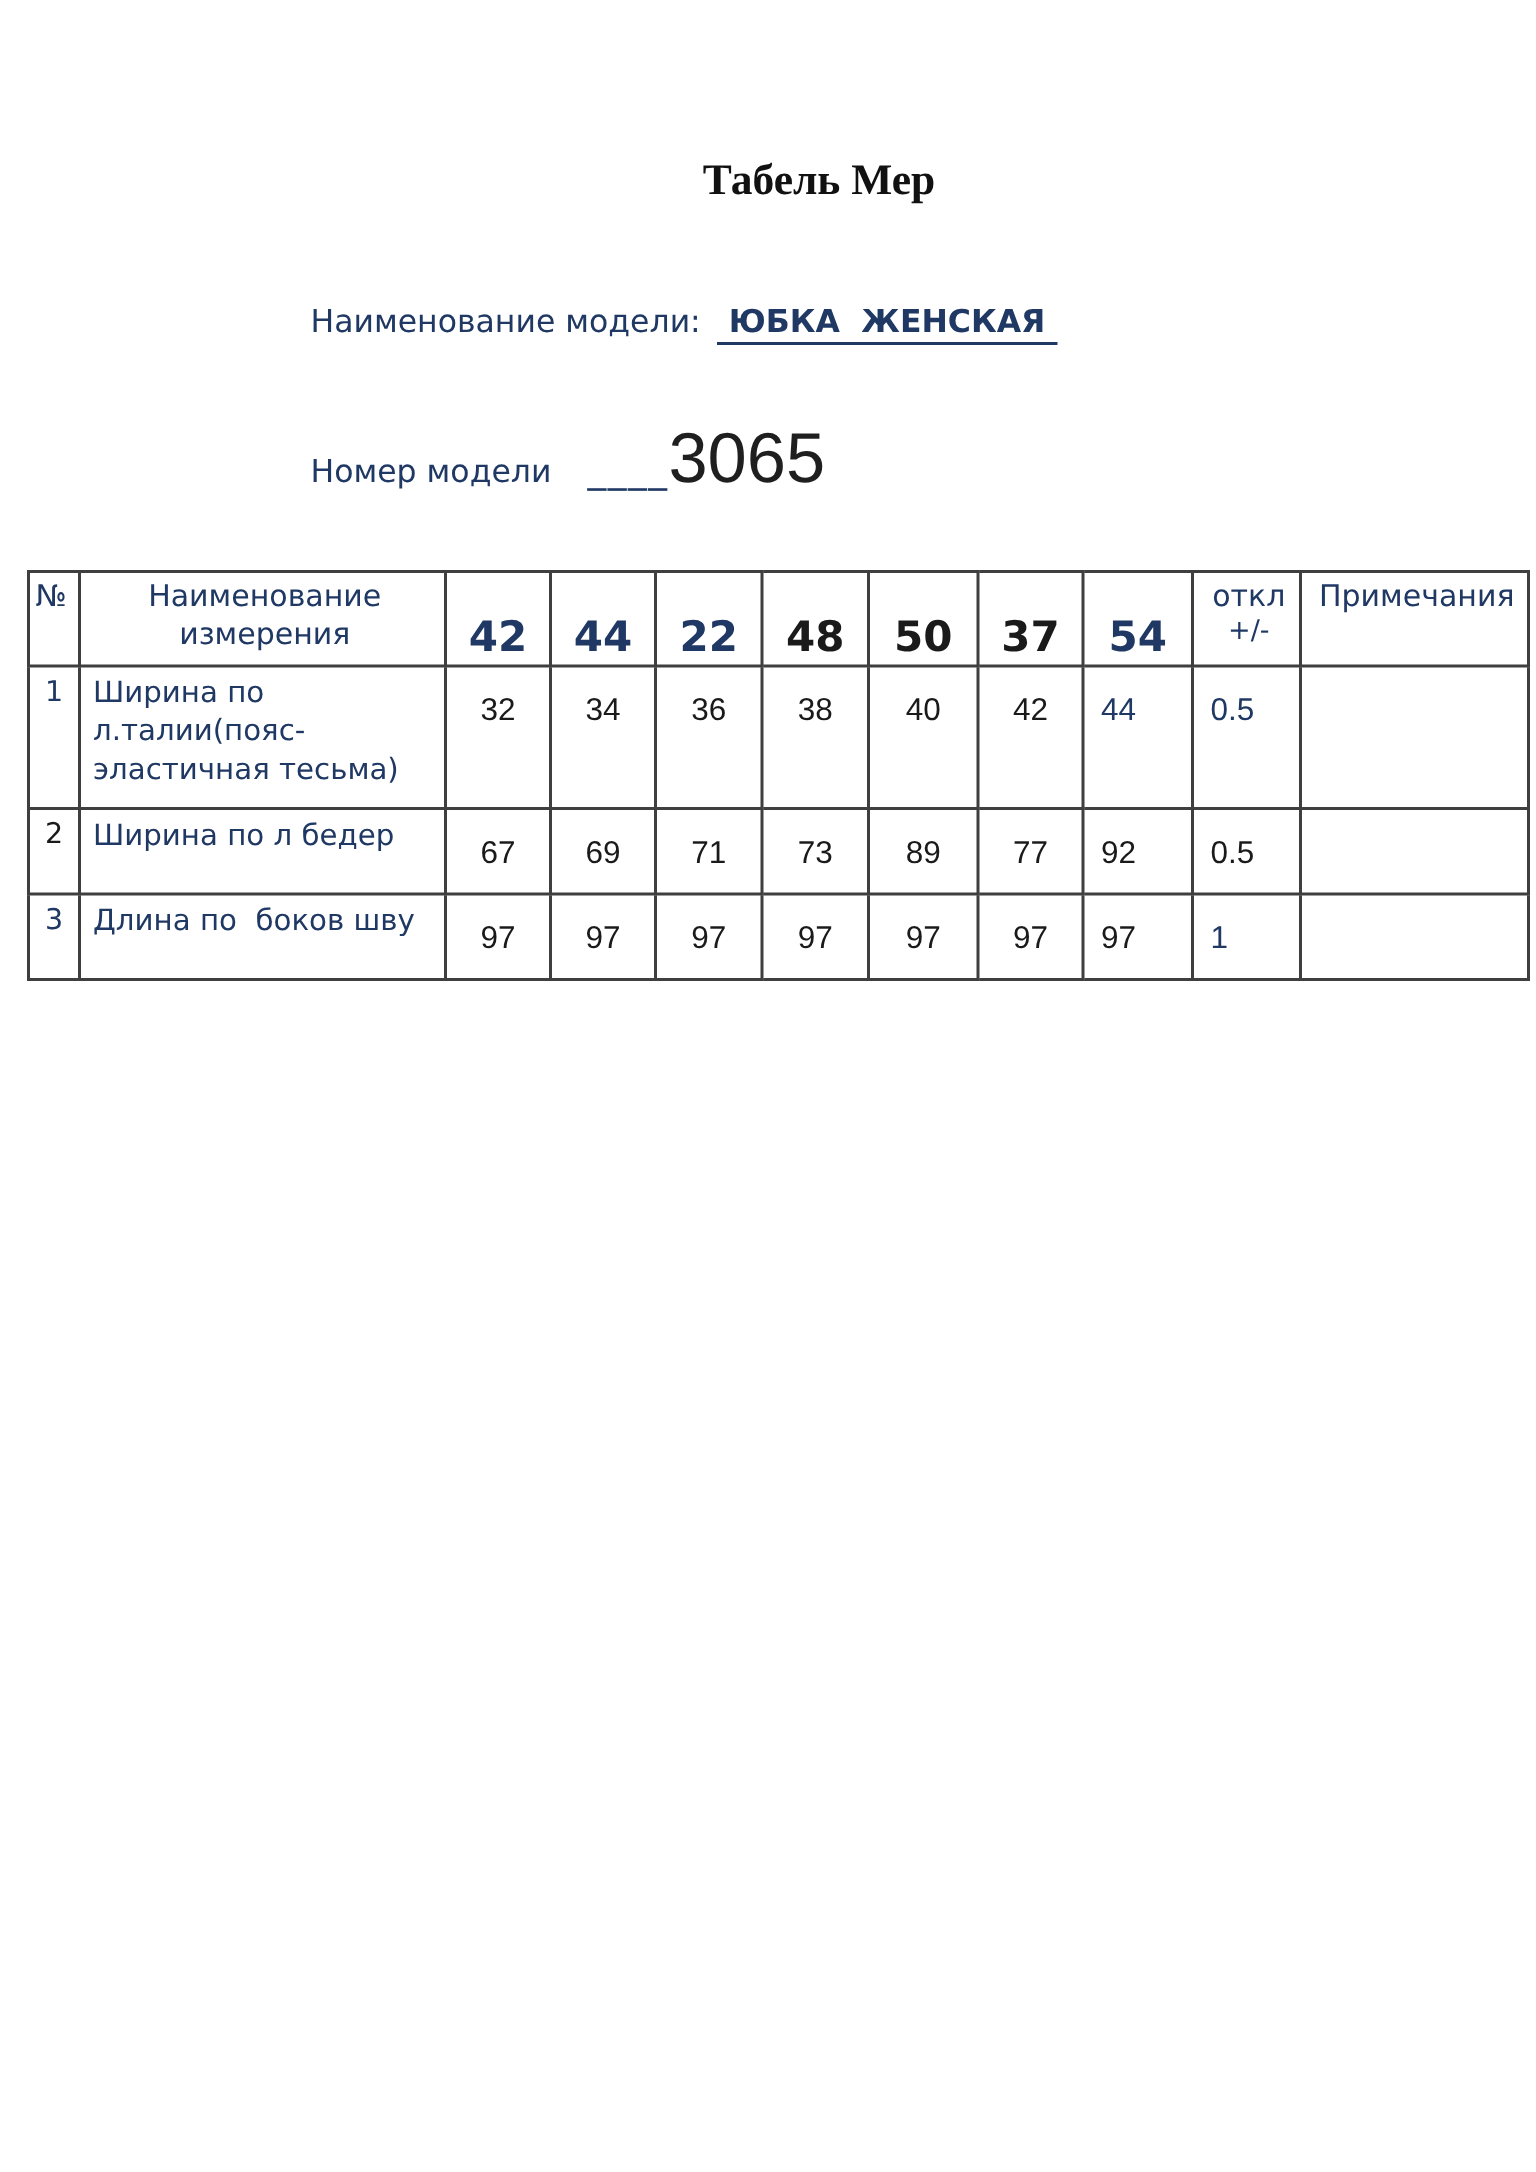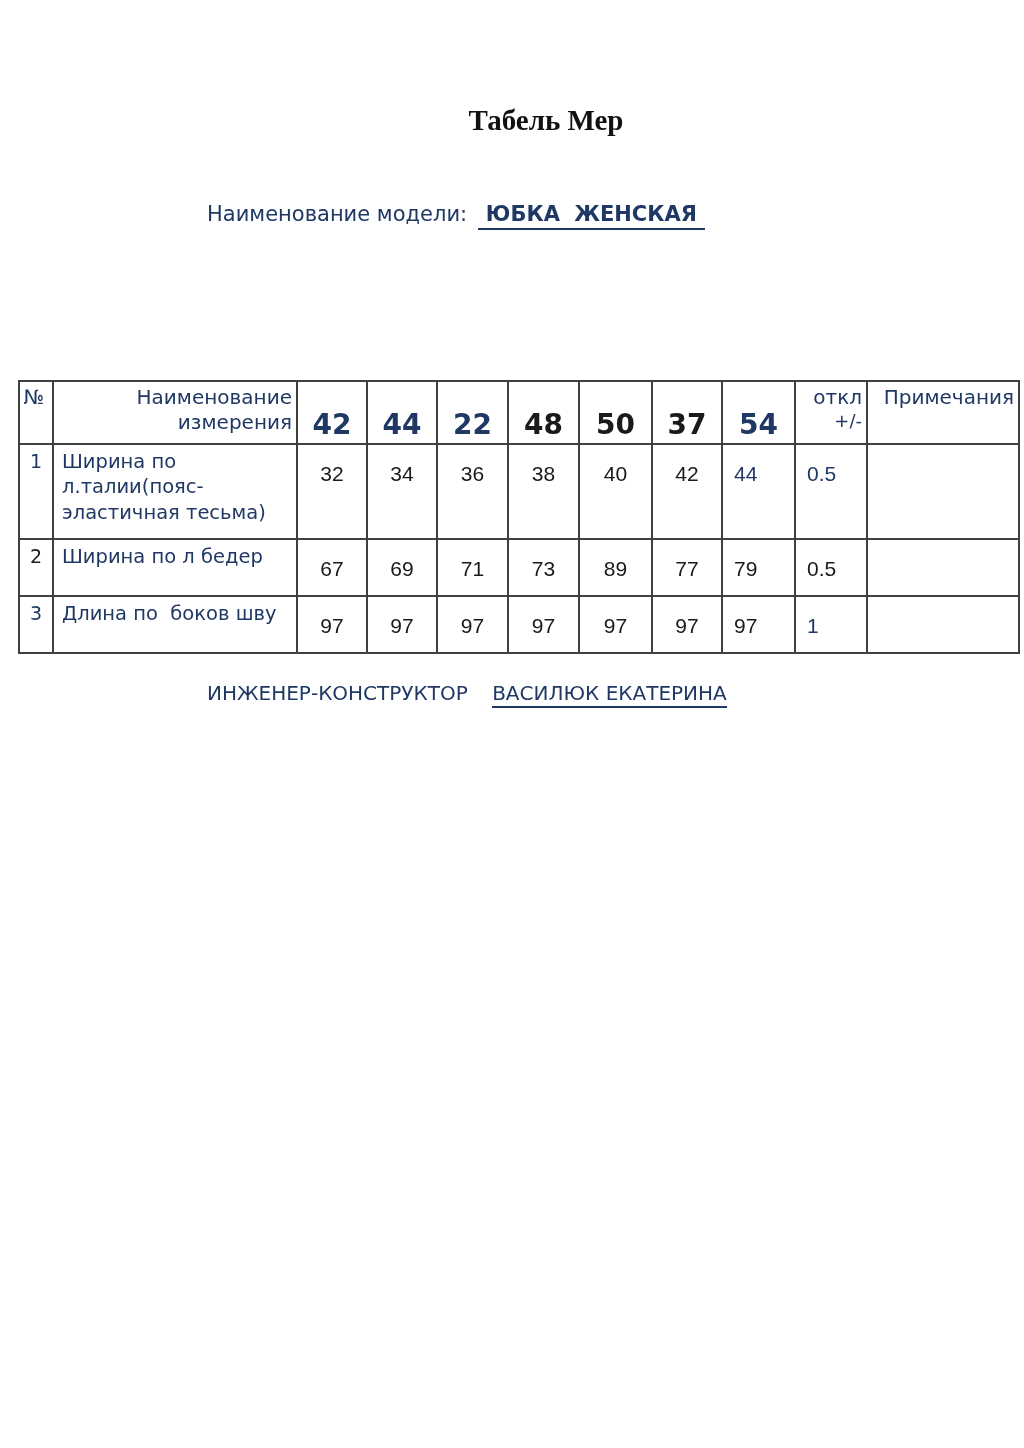--- a/index.html
+++ b/index.html
@@ -87,21 +87,21 @@
     border: 2px solid var(--border);
     overflow: hidden;
   }
   .hdr-row { height: 63px; }
   .data-row { height: 57px; }
 
   .h-text {
     color: var(--navy);
     font-size: 20px;
     font-weight: normal;
-    text-align: right;
+    text-align: center;
     vertical-align: top;
     padding: 3px 4px 0 7px;
     line-height: 1.25;
   }
   .h-num { text-align: center; padding-left: 0; }
   .h-size {
     vertical-align: bottom;
     text-align: center;
     font-weight: bold;
     font-size: 28px;
@@ -162,20 +162,23 @@
 
 <div class="page">
 
   <div class="doc-title">Табель Мер</div>
 
   <div class="model-name-line">
     <span>Наименование модели:</span>
     <span class="value">ЮБКА ЖЕНСКАЯ</span>
   </div>
 
+  <div class="model-number-line">
+    <span class="label">Номер модели</span><span class="underline">____</span><span class="number">3065</span>
+  </div>
 
   <table class="meas-table">
     <colgroup>
       <col style="width:34px">
         <col style="width:244px">
         <col style="width:70px">
         <col style="width:70px">
         <col style="width:71px">
         <col style="width:71px">
         <col style="width:73px">
@@ -218,39 +221,35 @@
 
     <tr class="data-row">
       <td class="num-cell" data-color="black">2</td>
       <td class="name-cell">Ширина по л бедер</td>
       <td class="val-cell" data-color="black">67</td>
       <td class="val-cell" data-color="black">69</td>
       <td class="val-cell" data-color="black">71</td>
       <td class="val-cell" data-color="black">73</td>
       <td class="val-cell" data-color="black">89</td>
       <td class="val-cell" data-color="black">77</td>
-      <td class="val-cell val-left" data-color="black">79</td>
+      <td class="val-cell val-left" data-color="black">92</td>
       <td class="val-cell val-left" data-color="black">0.5</td>
       <td class="notes-cell"></td>
     </tr>
 
     <tr class="data-row">
       <td class="num-cell" data-color="navy">3</td>
       <td class="name-cell">Длина по  боков шву</td>
       <td class="val-cell" data-color="black">97</td>
       <td class="val-cell" data-color="black">97</td>
       <td class="val-cell" data-color="black">97</td>
       <td class="val-cell" data-color="black">97</td>
       <td class="val-cell" data-color="black">97</td>
       <td class="val-cell" data-color="black">97</td>
       <td class="val-cell val-left" data-color="black">97</td>
       <td class="val-cell val-left" data-color="navy">1</td>
       <td class="notes-cell"></td>
     </tr>
   </tbody>
     </table>
 
-  <div class="footer-line">
-    <span>ИНЖЕНЕР-КОНСТРУКТОР</span>
-    <span class="name">ВАСИЛЮК ЕКАТЕРИНА</span>
-  </div>
 
 </div>
 
 </body></html>

